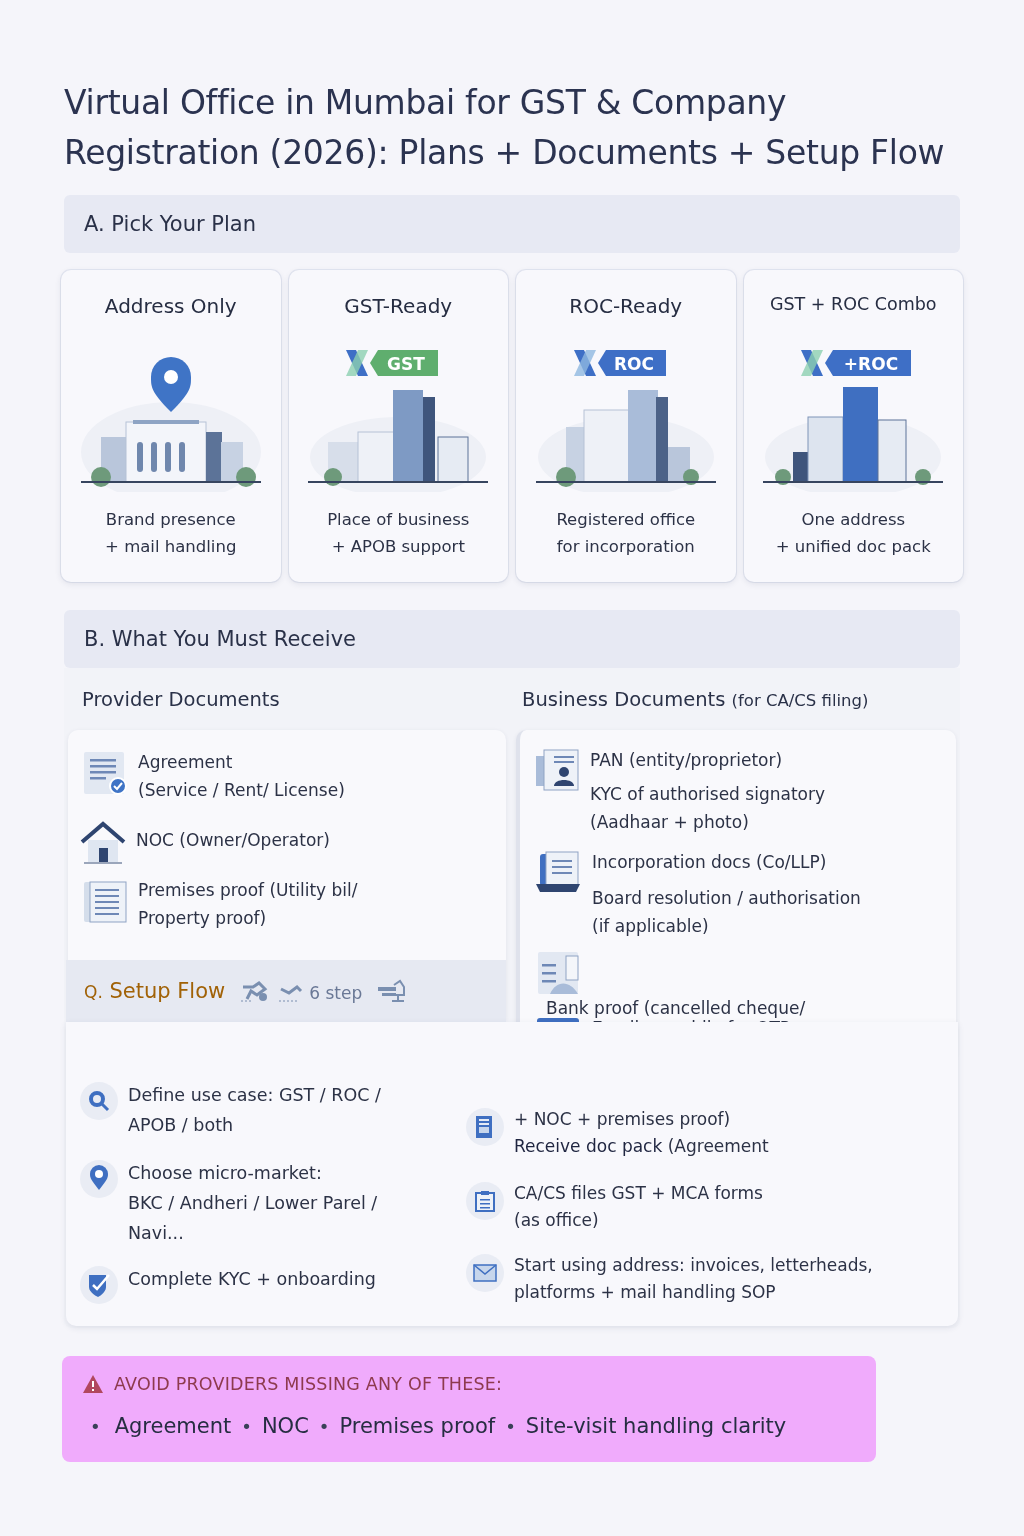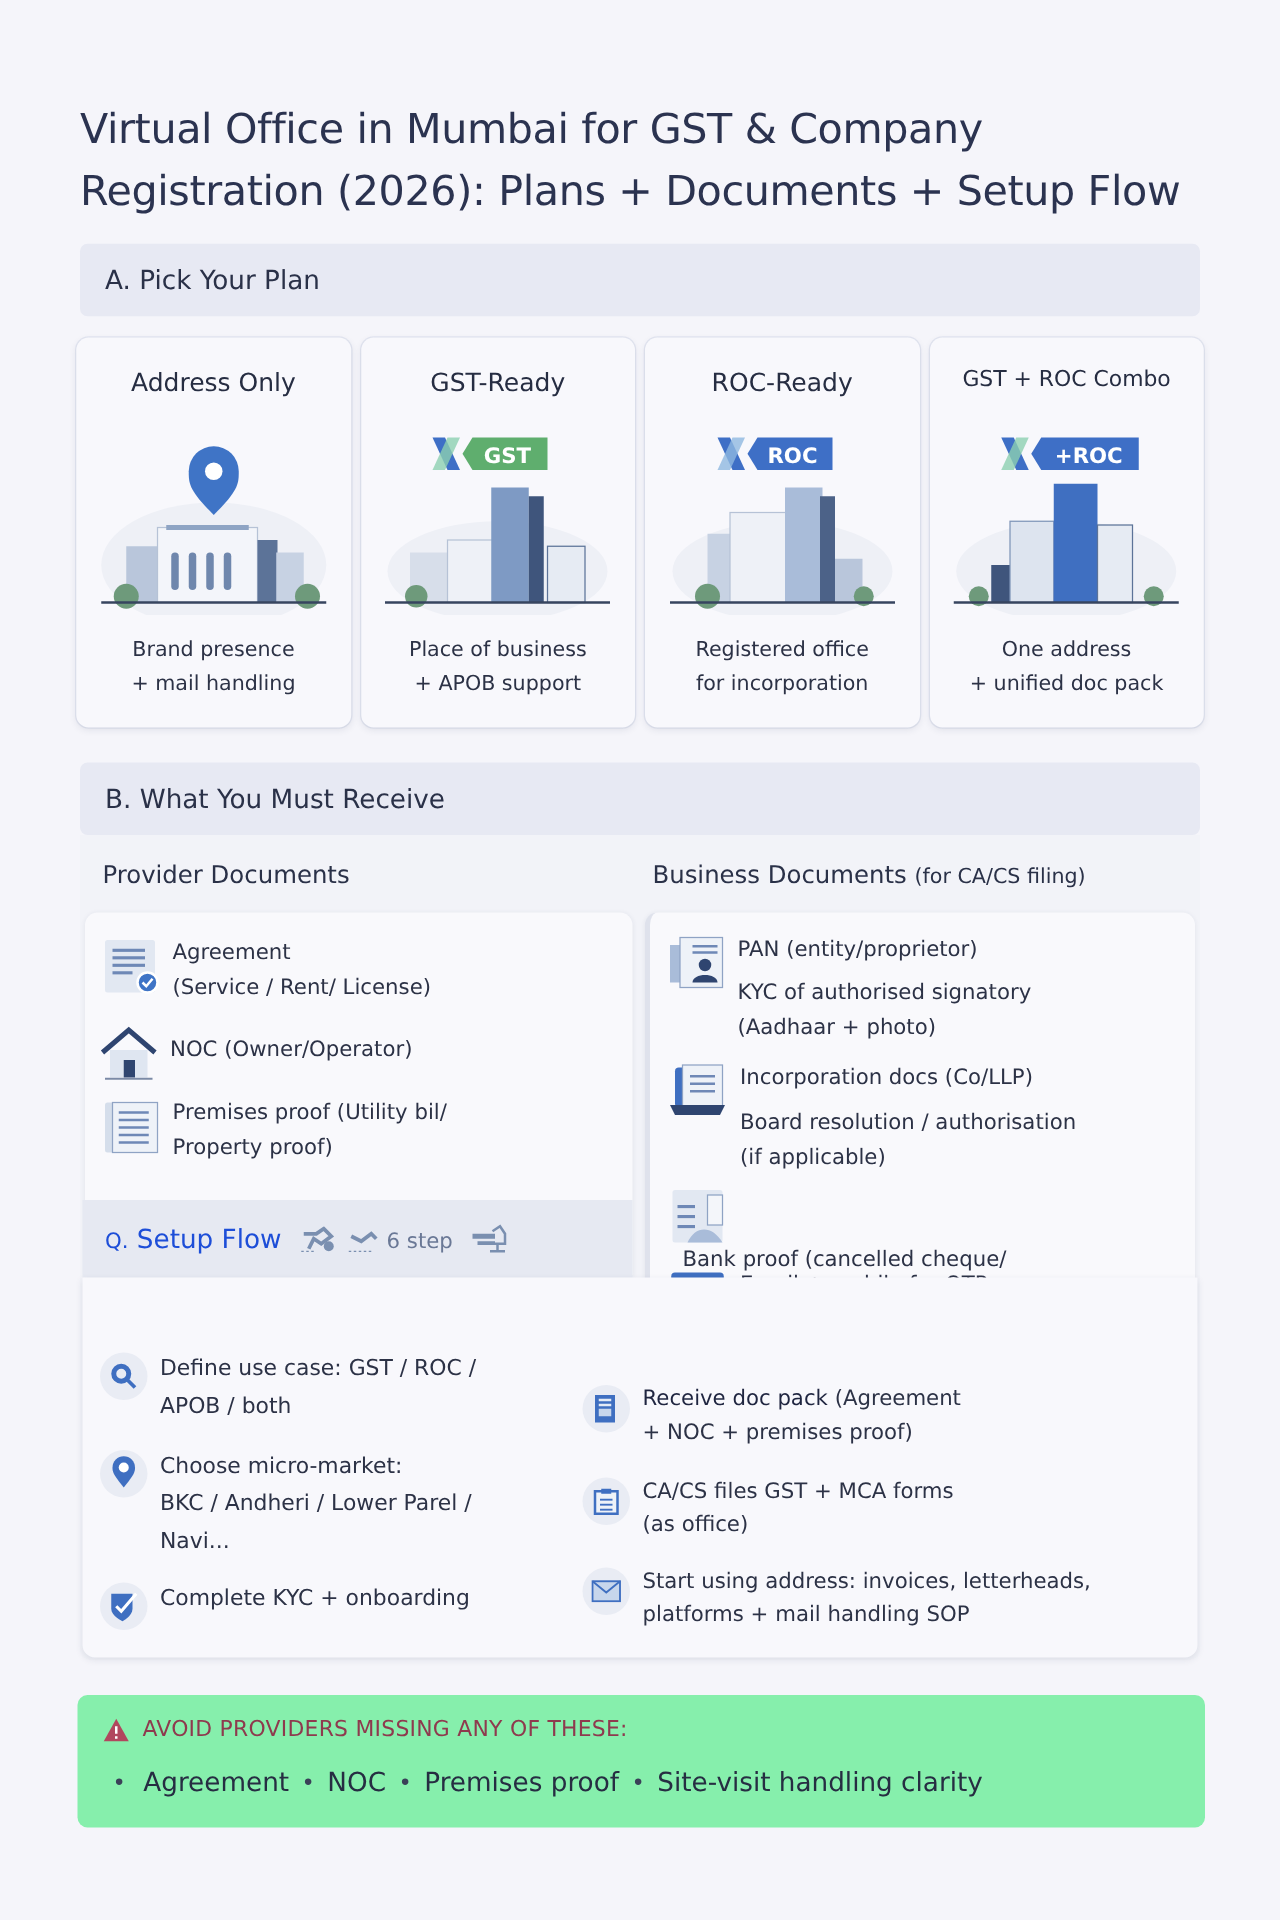--- a/index.html
+++ b/index.html
@@ -59,38 +59,38 @@
   }
   .doc-item { position: absolute; display: flex; align-items: flex-start; }
   .doc-icon { width: 46px; height: 46px; flex: none; }
   .doc-text { font-size: 17px; line-height: 28px; color: #2c3246; margin-left: 10px; margin-top: -2px; }
   .doc-text .sub { display: block; }
 
   .setup-bar {
     position: absolute; left: 2px; top: 292px; width: 440px; height: 62px;
     background: #e6e9f2; display: flex; align-items: center; padding-left: 18px;
   }
-  .setup-title { font-size: 21px; color: #1d4ed8; }
+  .setup-title { font-size: 21px; color: #a16207; }
   .setup-title .q { font-size: 17px; }
   .setup-badges { display: flex; align-items: flex-end; gap: 6px; margin-left: 14px; color: #6a7896; font-size: 17px; }
   .setup-card {
     position: absolute; left: 2px; top: 354px; width: 892px; height: 304px;
     background: #f8f8fc; border-radius: 0 0 10px 10px;
     box-shadow: 0 2px 6px rgba(40,50,90,0.10);
   }
   .step { position: absolute; display: flex; align-items: flex-start; }
   .step-icon { width: 38px; height: 38px; border-radius: 50%; background: #e9ecf4; flex: none; display: flex; align-items: center; justify-content: center; }
   .step-text { font-size: 17.5px; line-height: 30px; color: #2c3246; margin-left: 10px; margin-top: -2px; }
   .step-text b { font-weight: normal; color: #1f2540; }
   .step-right .step-text { font-size: 17px; line-height: 27px; }
 
   
   .warn {
-    position: absolute; left: 62px; top: 1356px; width: 902px; height: 106px;
-    background: #86efac; border-radius: 8px;
+    position: absolute; left: 62px; top: 1356px; width: 814px; height: 106px;
+    background: #f0abfc; border-radius: 8px;
   }
   .warn-title {
     position: absolute; left: 20px; top: 18px; display: flex; align-items: center;
     font-size: 17.5px; color: #8e3a4e; letter-spacing: 0.2px;
   }
   .warn-title svg { margin-right: 10px; }
   .warn-list { position: absolute; left: 28px; top: 58px; display: flex; align-items: center; font-size: 21px; color: #262d42; }
   .warn-list .dot { font-size: 18px; margin: 0 10px; color: #3a4058; }
   .warn-list .dot.first { margin-left: 0; margin-right: 14px; }
 </style>
@@ -378,22 +378,22 @@
     <div class="step step-right" style="left:400px; top:86px;">
       <div class="step-icon">
         <svg width="22" height="26" viewBox="0 0 22 26">
             <rect x="2" y="2" width="16" height="22" fill="#3f6fc1"></rect>
             <rect x="5" y="5" width="10" height="2" fill="#e4ebf6"></rect>
             <rect x="5" y="9" width="10" height="2" fill="#e4ebf6"></rect>
             <rect x="5" y="13" width="10" height="6" fill="#c7d6ec"></rect>
           </svg>
       </div>
       <div class="step-text">
+        <div>+ NOC + premises proof)</div>
         <div><b>Receive doc pack</b><span> (Agreement</span></div>
-        <div>+ NOC + premises proof)</div>
       </div>
     </div>
     <div class="step step-right" style="left:400px; top:160px;">
       <div class="step-icon">
         <svg width="24" height="24" viewBox="0 0 24 24">
             <rect x="3" y="4" width="18" height="18" fill="#eef2f8" stroke="#3f6fc1" stroke-width="2"></rect>
             <rect x="8" y="2" width="8" height="4" fill="#3f6fc1"></rect>
             <rect x="7" y="10" width="10" height="1.5" fill="#3f6fc1"></rect>
             <rect x="7" y="14" width="10" height="1.5" fill="#3f6fc1"></rect>
             <rect x="7" y="18" width="10" height="1.5" fill="#3f6fc1"></rect>

